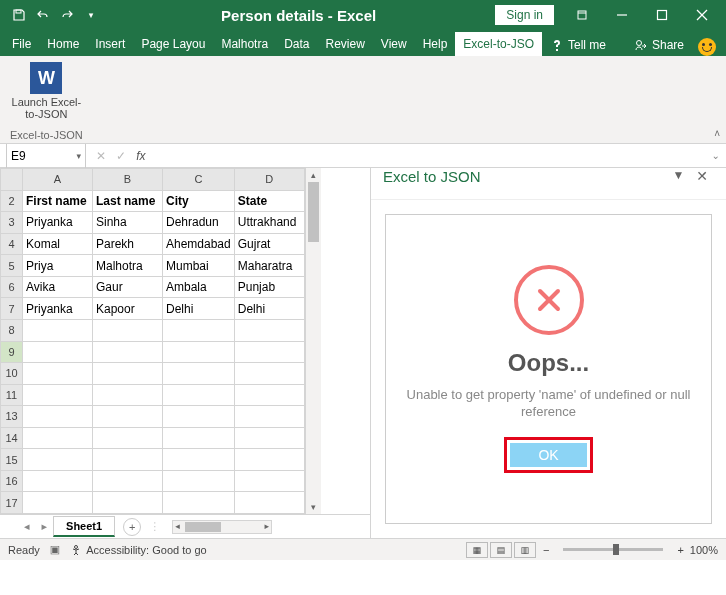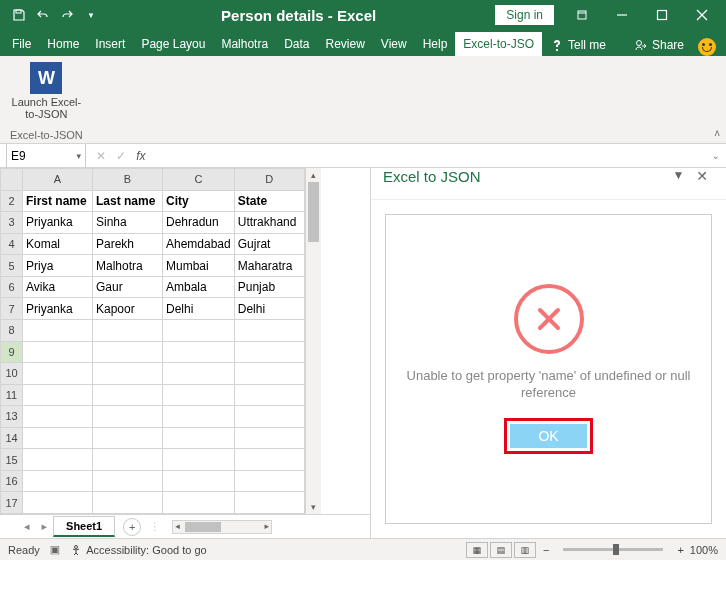--- a/index.html
+++ b/index.html
@@ -331,20 +331,21 @@
       <span class="tp-btn" style="font-size:14px">✕</span>
     </div>
     <div class="taskpane-body">
       <div class="dialog-box">
         <div class="err-circle">
           <svg width="36" height="36" viewBox="0 0 36 36">
               <line x1="9" y1="9" x2="27" y2="27" stroke="#f27474" stroke-width="4" stroke-linecap="round"></line>
               <line x1="27" y1="9" x2="9" y2="27" stroke="#f27474" stroke-width="4" stroke-linecap="round"></line>
             </svg>
         </div>
+        <div class="oops">Oops...</div>
         <div class="err-msg">Unable to get property 'name' of undefined or null reference</div>
         <div class="ok-wrap">
           <button class="ok-btn">OK</button>
         </div>
       </div>
     </div>
   </div>
 </div>
 
 <div class="statusbar">

